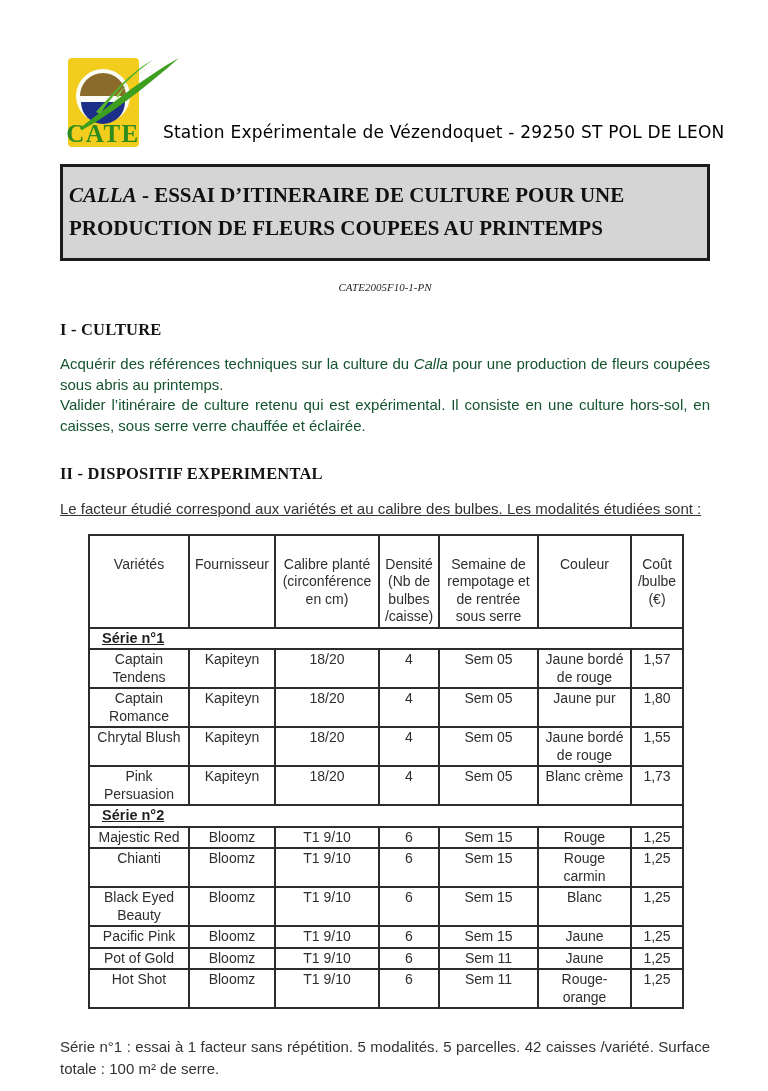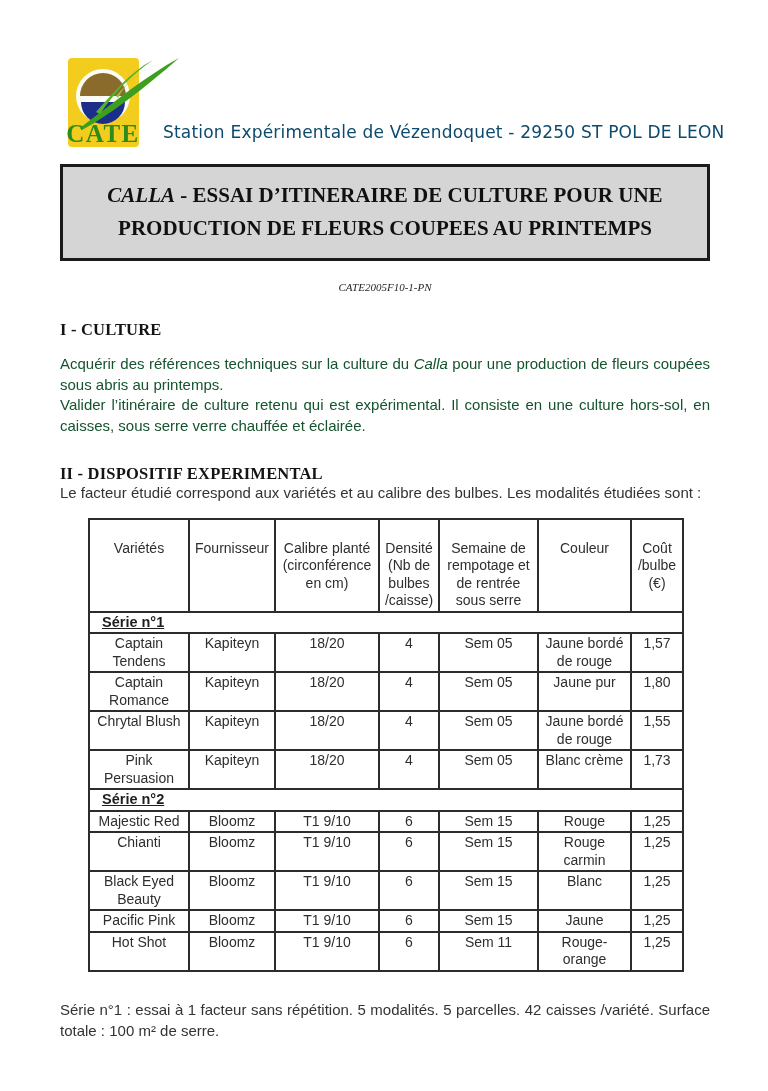--- a/index.html
+++ b/index.html
@@ -17,35 +17,34 @@
 
   .logo { position: absolute; left: 66px; top: 50px; }
 
   .station {
     position: absolute;
     left: 163px;
     top: 122px;
     font-family: "DejaVu Sans", sans-serif;
     font-size: 17px;
     letter-spacing: 0.2px;
-    color: #0c4a6e;
+    color: #000000;
     white-space: nowrap;
   }
 
   .content {
     position: absolute;
     left: 60px;
     top: 164px;
     width: 650px;
   }
 
   .title-box {
     border: 3px solid #1b1b1b;
     background: #d5d5d5;
-    text-align: center;
     font-family: "Liberation Serif", serif;
     font-weight: bold;
     font-size: 21px;
     line-height: 1.55;
     color: #101010;
     padding: 12px 6px 14px 6px;
   }
   .title-box em { font-style: italic; }
 
   .reference {
@@ -63,21 +62,21 @@
     font-weight: bold;
     font-size: 16.5px;
     color: #141414;
     letter-spacing: 0.2px;
   }
 
   .body-block { margin-top: 14px; font-size: 15px; line-height: 1.38; color: #14532d; }
   .body-block p.just { text-align: justify; }
   .body-block em { font-style: italic; }
 
-  .intro { font-size: 15px; color: #333333; }
+  .intro { margin-top: 16px; font-size: 15px; color: #333333; text-decoration: underline; }
 
   table.modalites {
     border-collapse: collapse;
     table-layout: fixed;
     width: 594px;
     margin: 17px 0 0 28px;
     font-size: 14px;
     color: #2e2e2e;
   }
   .modalites th, .modalites td {
@@ -230,20 +229,29 @@
         <tr>
           <td>Pacific Pink</td>
           <td>Bloomz</td>
           <td>T1 9/10</td>
           <td>6</td>
           <td>Sem 15</td>
           <td>Jaune</td>
           <td>1,25</td>
         </tr>
         <tr>
+          <td>Pot of Gold</td>
+          <td>Bloomz</td>
+          <td>T1 9/10</td>
+          <td>6</td>
+          <td>Sem 11</td>
+          <td>Jaune</td>
+          <td>1,25</td>
+        </tr>
+        <tr>
           <td>Hot Shot</td>
           <td>Bloomz</td>
           <td>T1 9/10</td>
           <td>6</td>
           <td>Sem 11</td>
           <td>Rouge-orange</td>
           <td>1,25</td>
         </tr>
       </tbody>
     </table>

